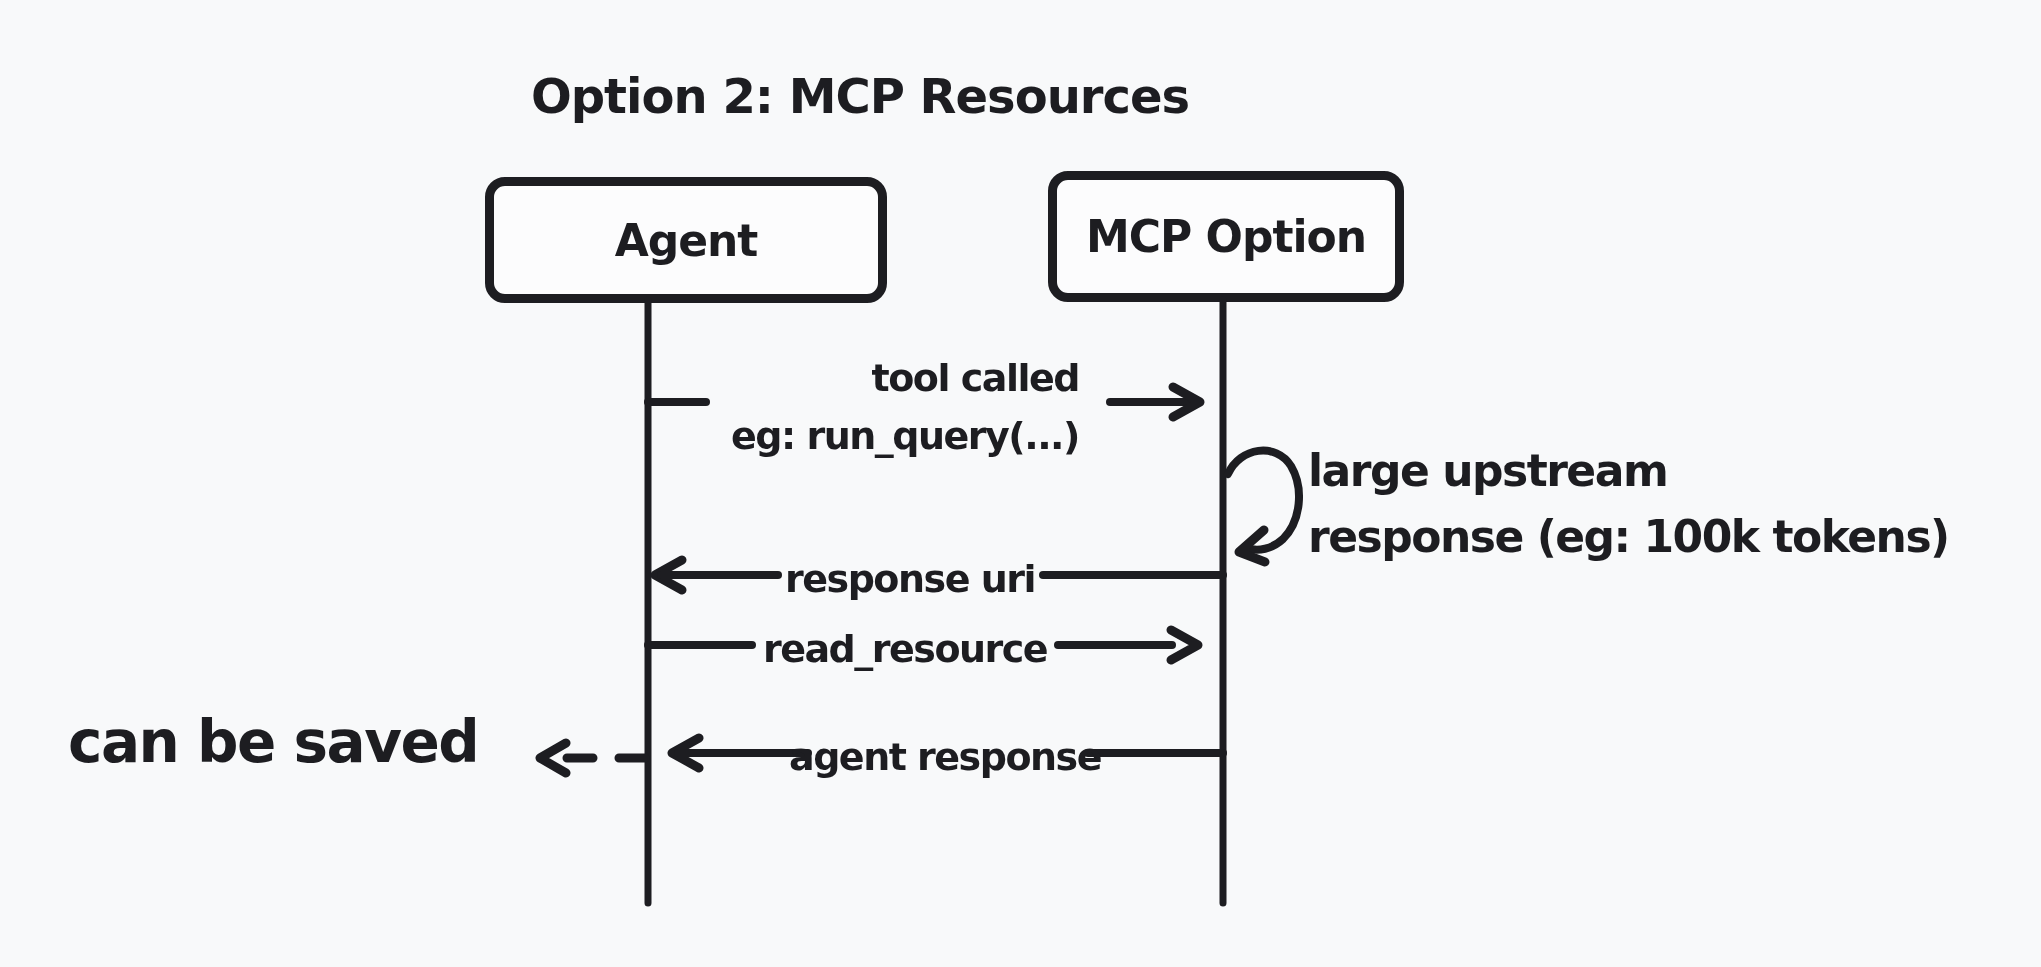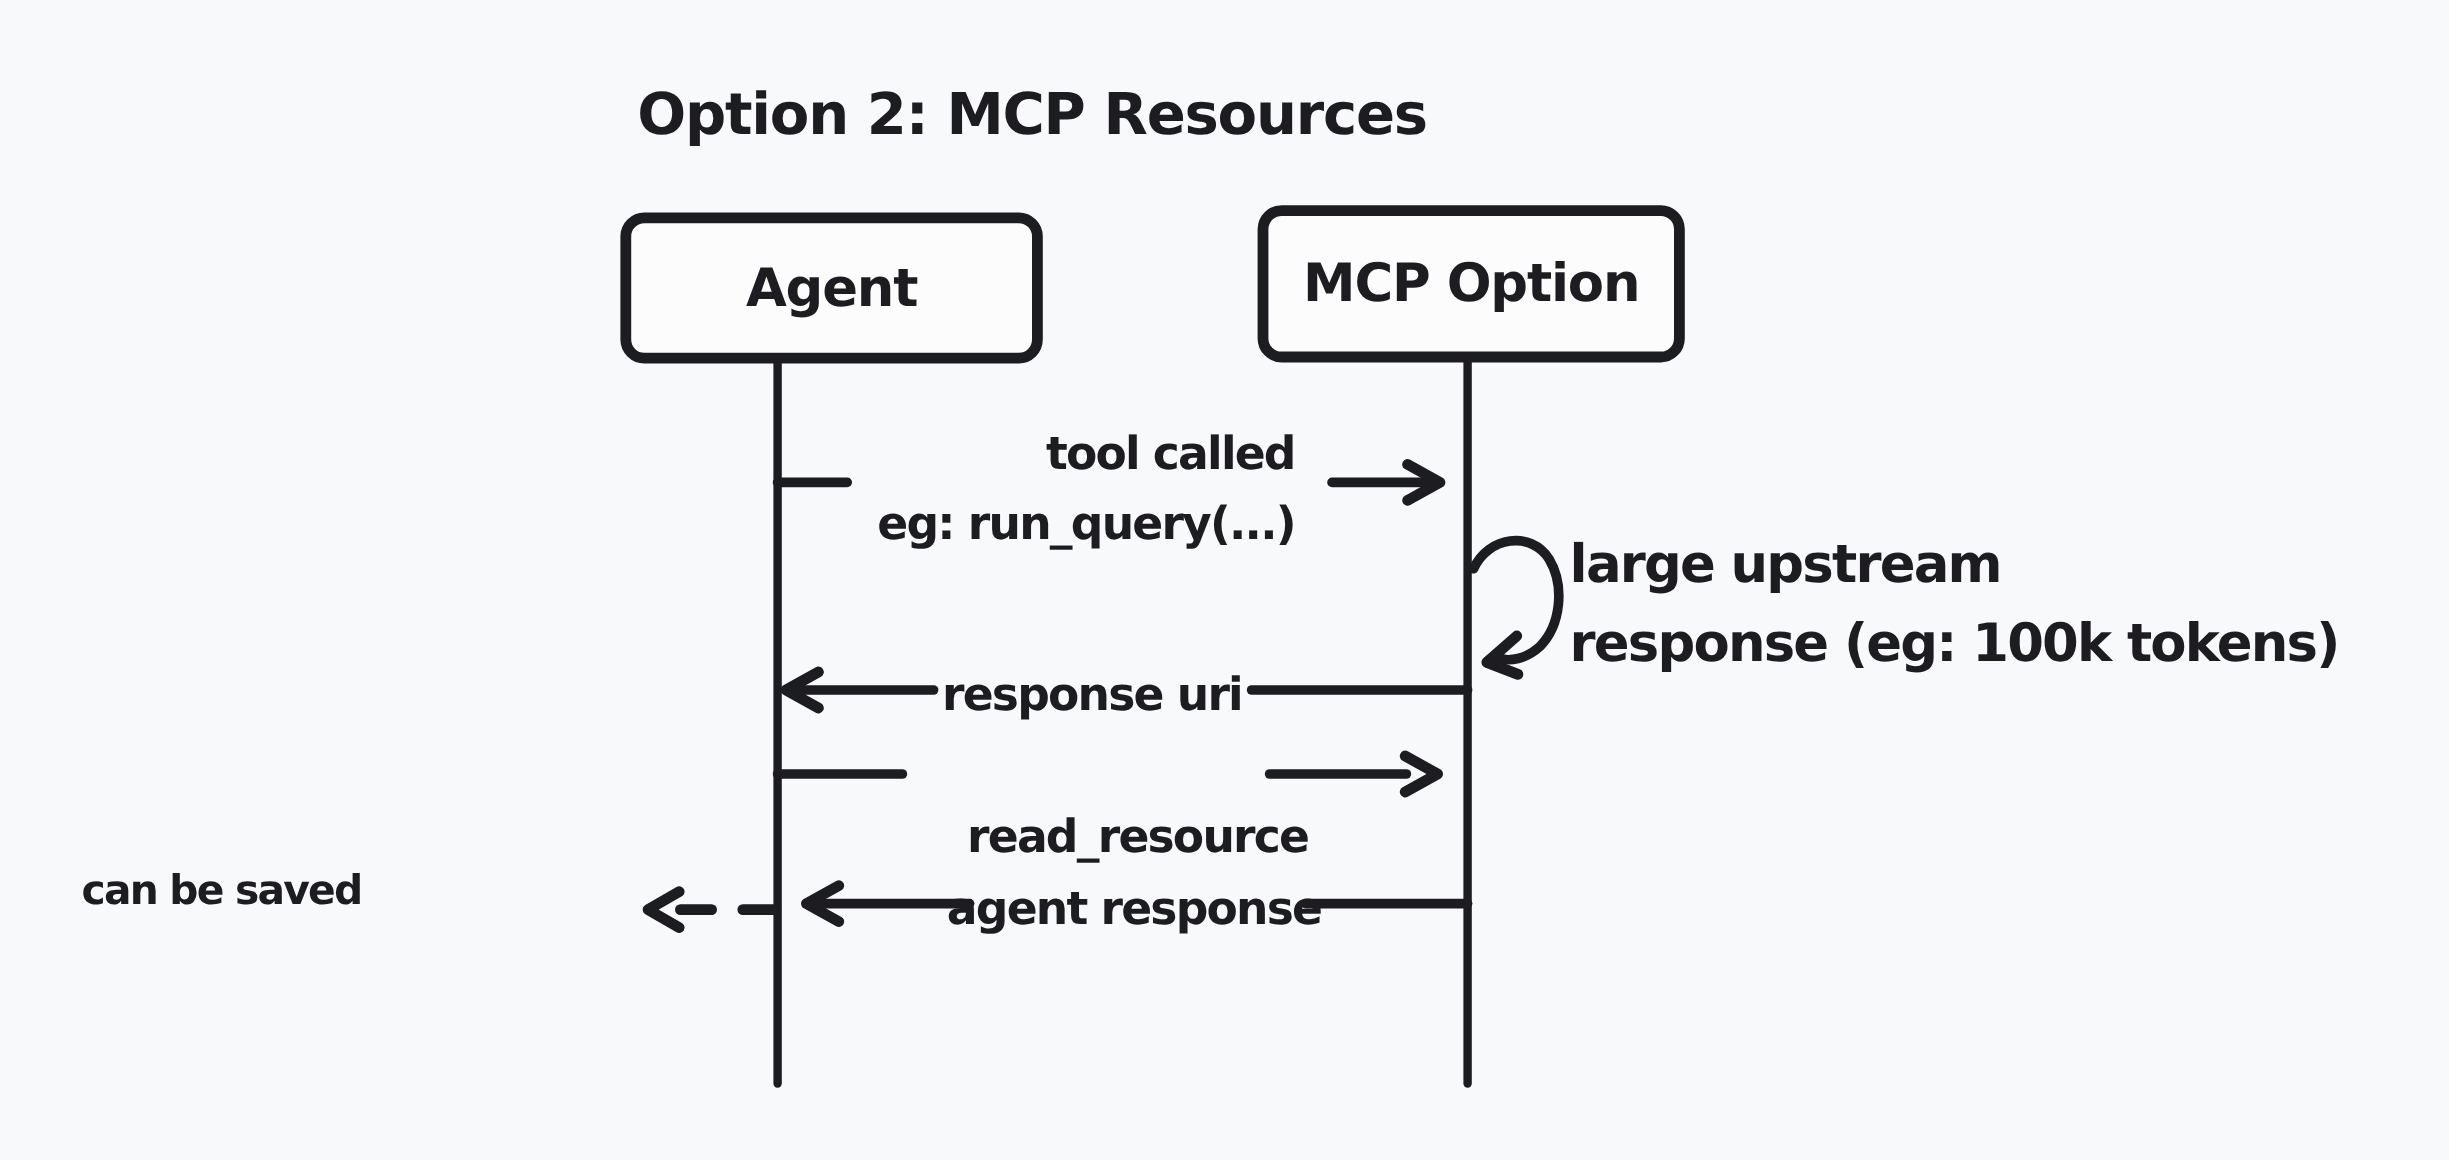--- a/index.html
+++ b/index.html
@@ -31,21 +31,21 @@
   .actor-box {
     position: absolute;
     box-sizing: border-box;
     border: 9px solid #1d1d21;
     border-radius: 20px;
     background: #fcfcfd;
     display: flex;
     align-items: center;
     justify-content: center;
   }
-  .actor-box.agent  { left: 485px;  top: 177px; width: 352px; height: 126px; margin-left: 32px; }
+  .actor-box.agent  { left: 485px;  top: 177px; width: 402px; height: 126px; }
   .actor-box.server { left: 1048px; top: 171px; width: 356px; height: 131px; }
   .actor-label {
     font-size: 44px;
     font-weight: 700;
     letter-spacing: -1px;
     white-space: nowrap;
   }
   svg.wires {
     position: absolute;
     left: 0; top: 0;
@@ -78,21 +78,21 @@
     letter-spacing: -1.5px;
     line-height: 66px;
     white-space: nowrap;
     color: #1d1d21;
   }
   .note-label {
     position: absolute;
     left: 68px;
     top: 710px;
     font-weight: 700;
-    font-size: 34px;
+    font-size: 58px;
     letter-spacing: -1.5px;
     line-height: 64px;
     white-space: nowrap;
     color: #1d1d21;
   }
 </style>
 </head>
 <body>
 
 <div class="canvas">
@@ -140,21 +140,21 @@
     <div>eg: run_query(...)</div>
   </div>
 
   <div class="loop-label">
     <div>large upstream</div>
     <div>response (eg: 100k tokens)</div>
   </div>
 
   <div class="msg-label" style="left:910px; top:550px;">response uri</div>
 
-  <div class="msg-label" style="left:948px; top:620px;margin-top:48px;">read_resource</div>
+  <div class="msg-label" style="left:905px; top:620px;">read_resource</div>
 
   <div class="msg-label" style="left:945px; top:728px;">agent response</div>
 
   <div class="note-label">
     <div>can be saved</div>
   </div>
 
 </div>
 
 </body></html>

